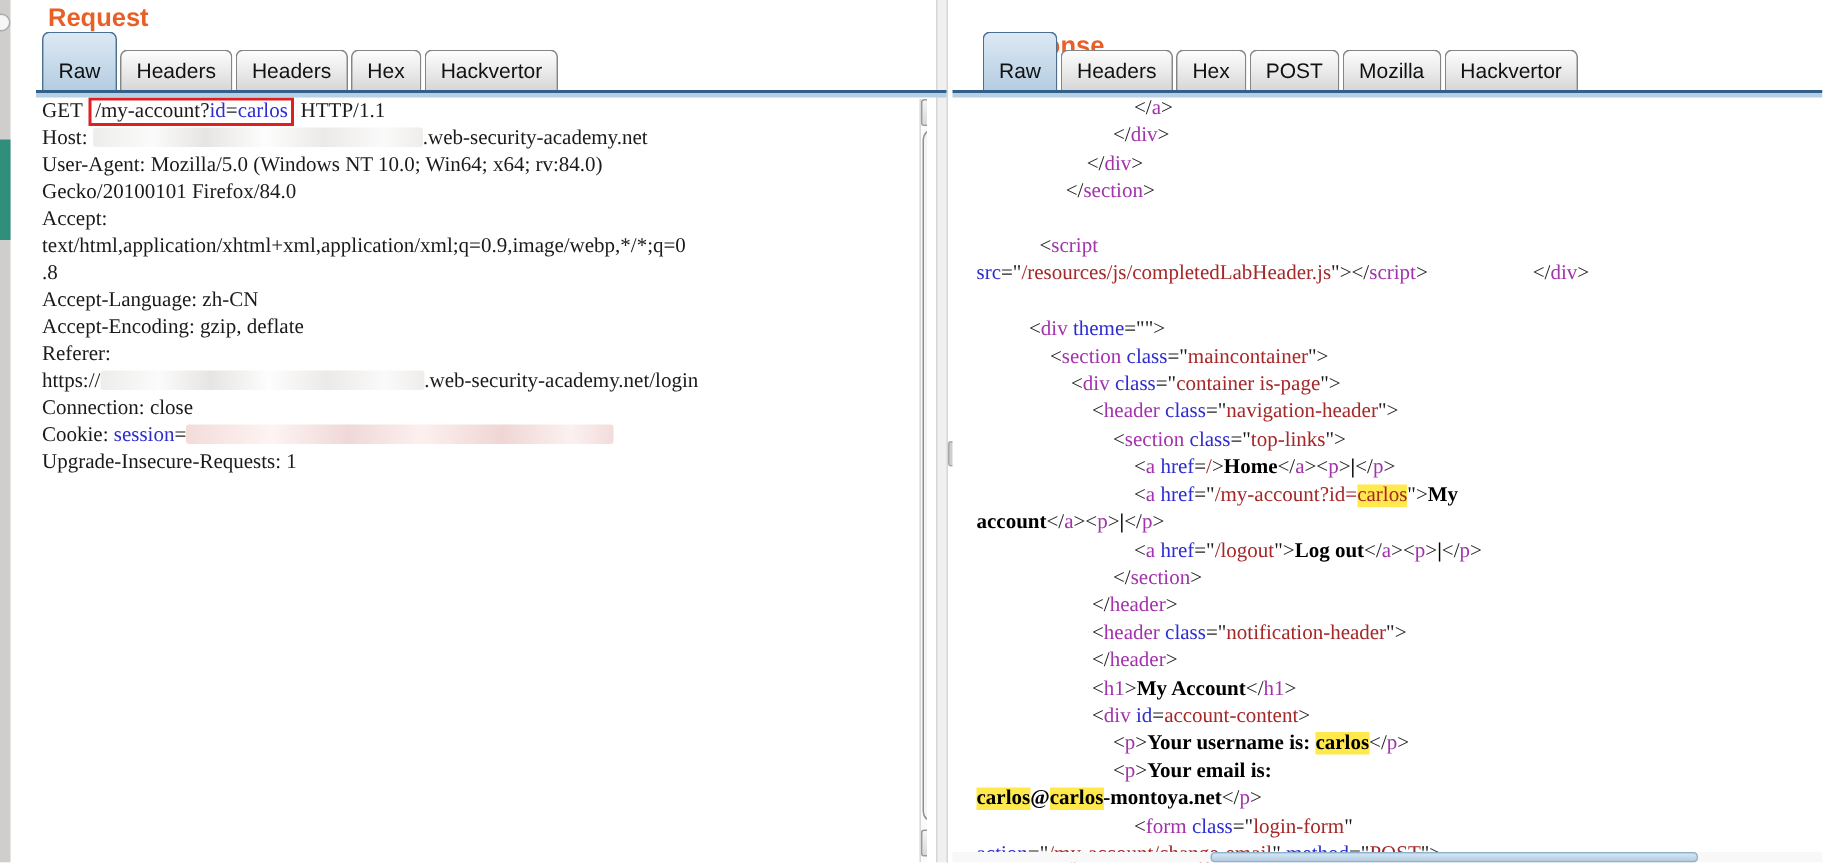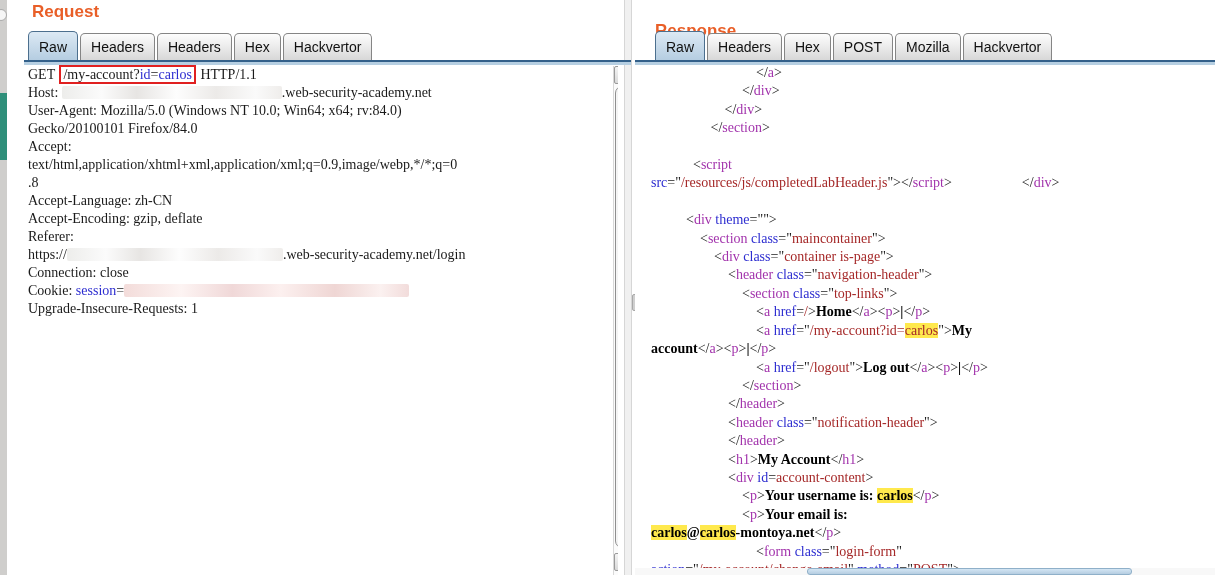--- a/index.html
+++ b/index.html
@@ -25,21 +25,21 @@
 
   
   .tabs-row { position:absolute; top:31px; height:29px; display:flex; align-items:flex-end; }
   #request-panel  .tabs-row { left:4px; }
   #response-panel .tabs-row { left:20px; }
   .tab { display:inline-block; margin-right:2px; padding:5px 10px 5px; font-size:14px; color:#111;
          border:1px solid #858585; border-bottom:none; border-radius:5px 5px 0 0;
          background:linear-gradient(#fdfdfd,#e9e9e9 55%,#d7d7d7); white-space:nowrap;
          position:relative; z-index:1; cursor:default; }
   .tab.selected { background:linear-gradient(#dce9f4 , var(--tab-blue));
-                  border-color:#4c6f8e; padding-top:7px; margin-top:-2px; z-index:3; }
+                  border-color:#4c6f8e; padding-top:17px; margin-top:-2px; z-index:3; }
   .tabline { position:absolute; top:60px; left:0; width:100%; height:5px; z-index:2;
              background:linear-gradient(#33608a 0 2px, #b6cfe2 2px 100%); }
 
   
   .code { position:absolute; left:0; top:64px; font-family:Liberation Serif, serif;
           font-size:14px; color:#1a1a1a; white-space:pre; }
   #request-code  { left:4px;  top:66px; width:590px; line-height:18px; }
   #response-code { left:16px; top:64px; width:564px; line-height:18.4px; }
   .crow { white-space:pre; }
   .sp-p { color:#1a1a1a; }

